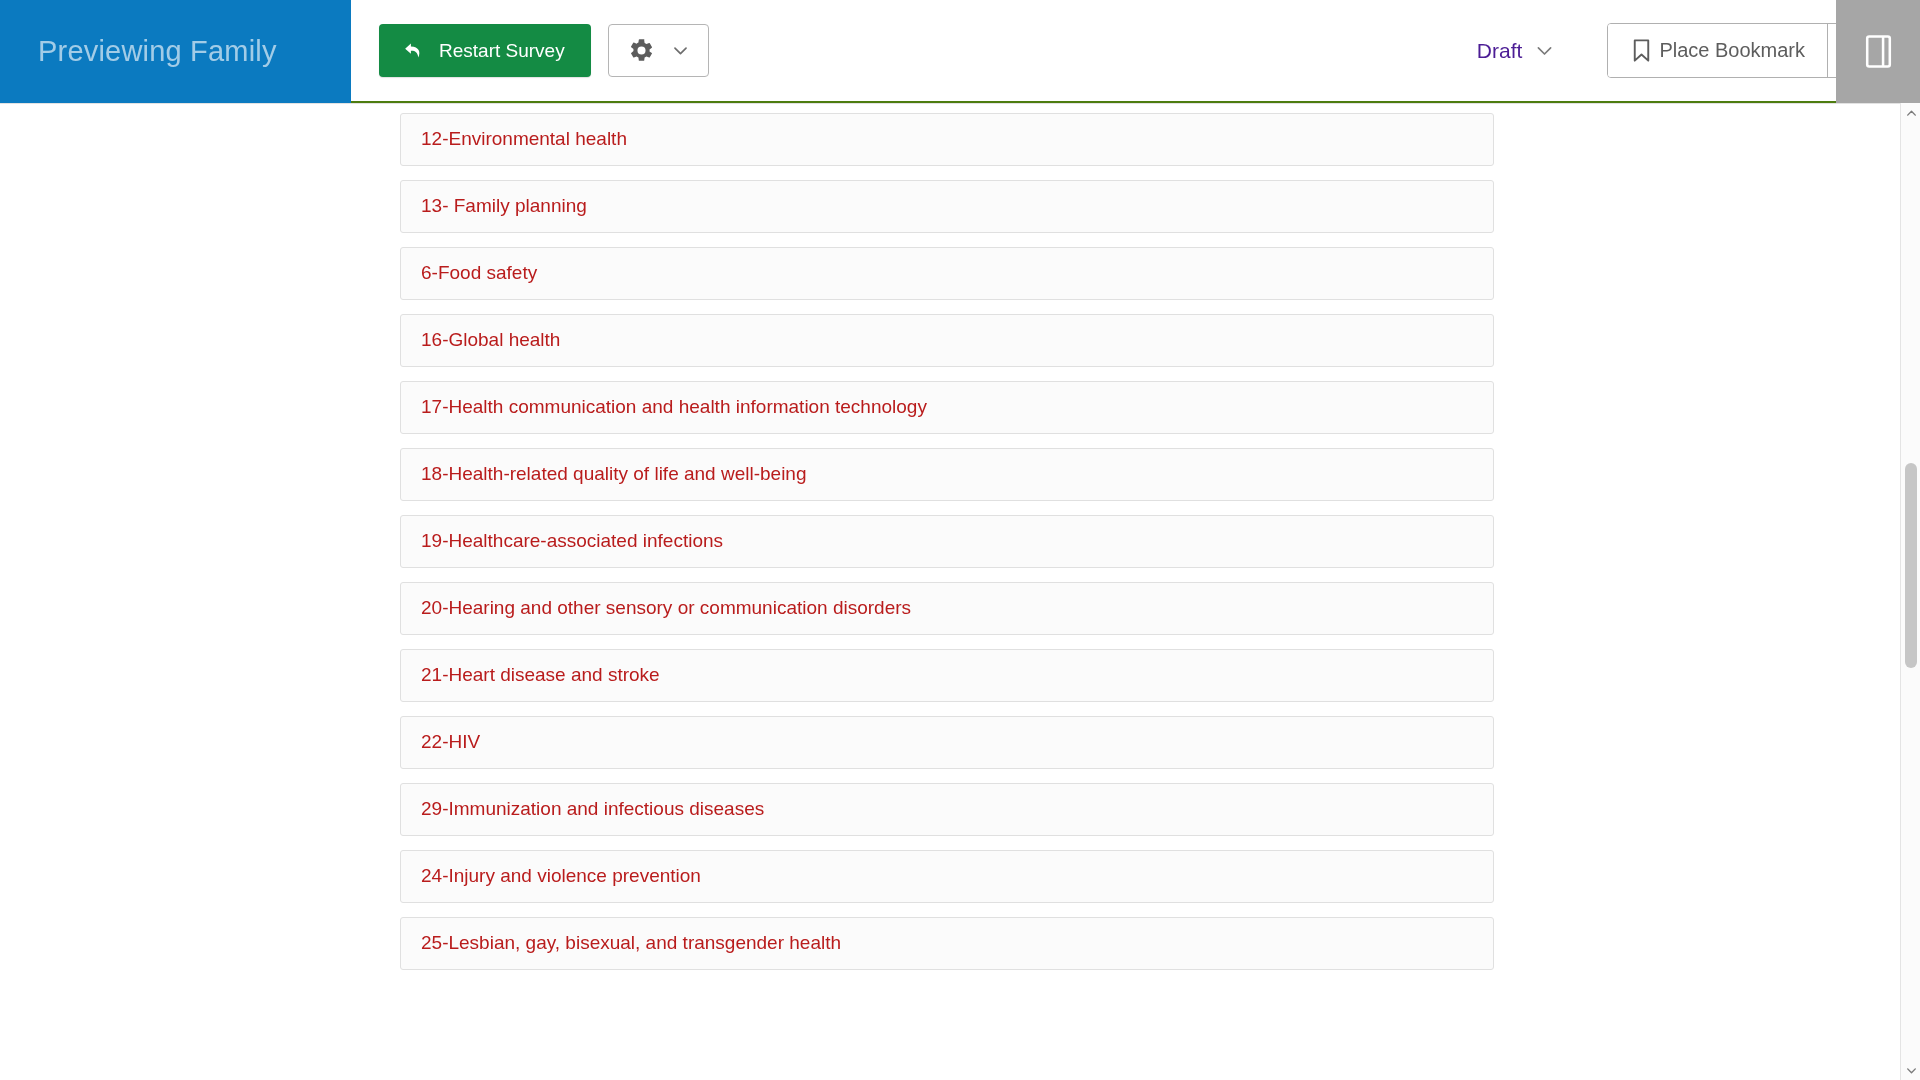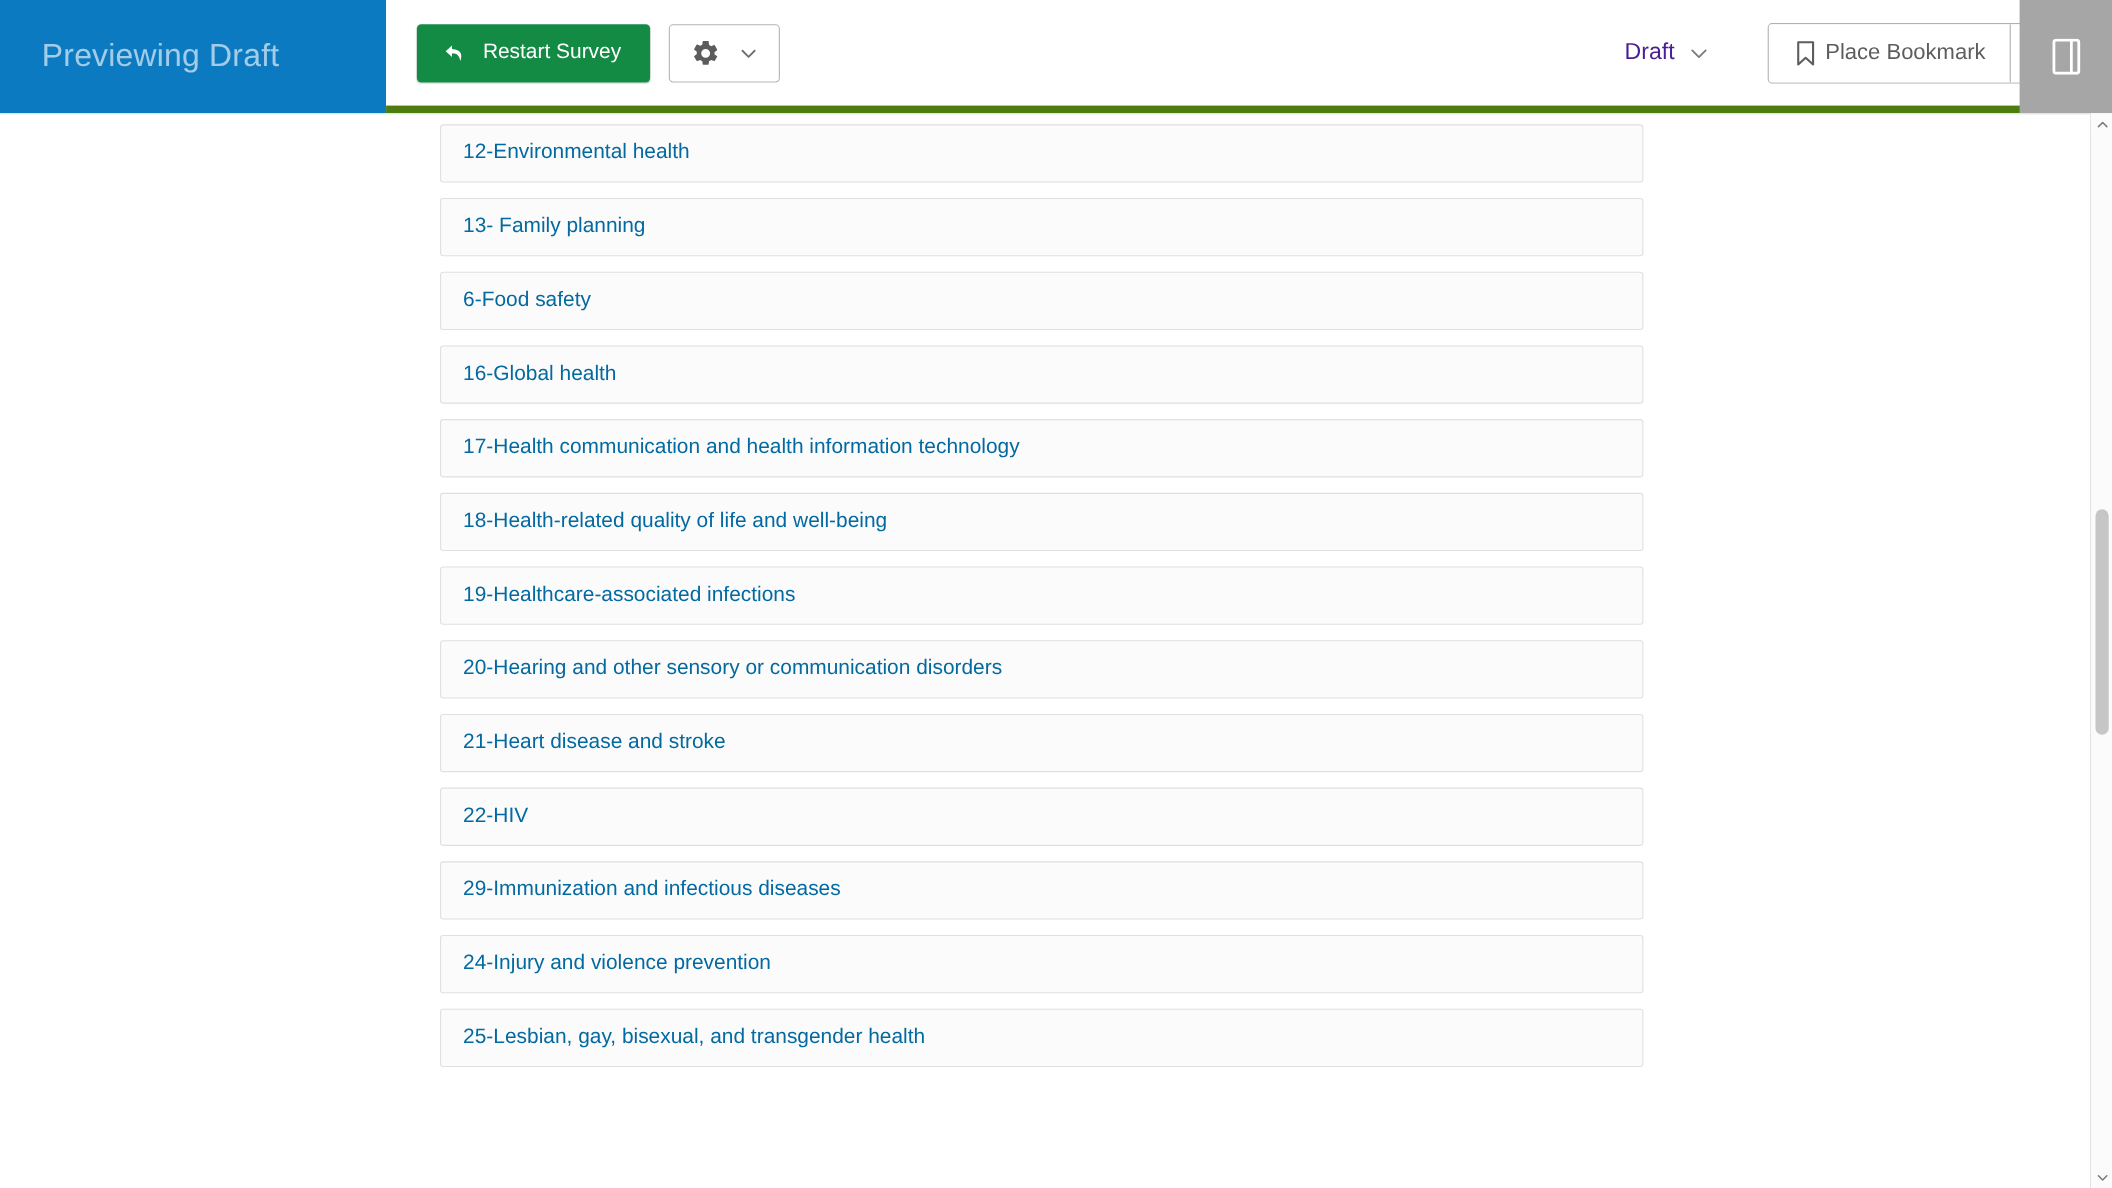--- a/index.html
+++ b/index.html
@@ -26,21 +26,21 @@
     color: rgba(255,255,255,0.62);
     font-size: 29px;
     font-weight: 400;
     letter-spacing: 0.2px;
     white-space: nowrap;
   }
   .toolbar {
     flex: 1; height: 103px; background: #fff;
     display: flex; align-items: center;
     padding-left: 28px; padding-right: 0;
-    border-bottom: 7px solid #4d7c0f;
+    border-bottom: 2px solid #4d7c0f;
     position: relative;
   }
 
   .btn-restart {
     height: 53px;
     background: #148b44;
     border: none; border-radius: 4px;
     color: #fff;
     font-size: 19px;
     font-family: "Liberation Sans", sans-serif;
@@ -120,21 +120,21 @@
     min-height: 53px;
     background: #fbfbfb;
     border: 1px solid #e0e0e0;
     border-radius: 3px;
     display: flex; align-items: center;
     padding: 0 20px;
     cursor: pointer;
   }
   .opt-label {
     font-size: 19px;
-    color: #0369a1;
+    color: #b91c1c;
     line-height: 1.2;
   }
 
   
   .scrollbar {
     position: absolute; top: 103px; right: 0;
     width: 20px; height: 977px;
     background: #fbfbfb;
     border-left: 1px solid #e4e4e4;
   }
@@ -153,21 +153,21 @@
   }
 </style>
 </head>
 <body>
 
 <div id="app">
 
   <div class="topbar">
 
     <div class="brand">
-      <span class="brand-title">Previewing Draft</span>
+      <span class="brand-title">Previewing Family</span>
     </div>
 
     <div class="toolbar">
 
       <button class="btn-restart">
         <span style="display:inline-flex;">
           <svg width="25" height="25" viewBox="0 0 24 24" aria-hidden="true">
             <path d="M9.5 5.2 L4 10.2 L9.5 15.2 L9.5 12.2 C13.4 12.0 15.6 13.2 16.8 18.6 C18.9 13.2 17.4 8.6 9.5 8.2 Z" fill="#ffffff"></path>
           </svg>
         </span>

